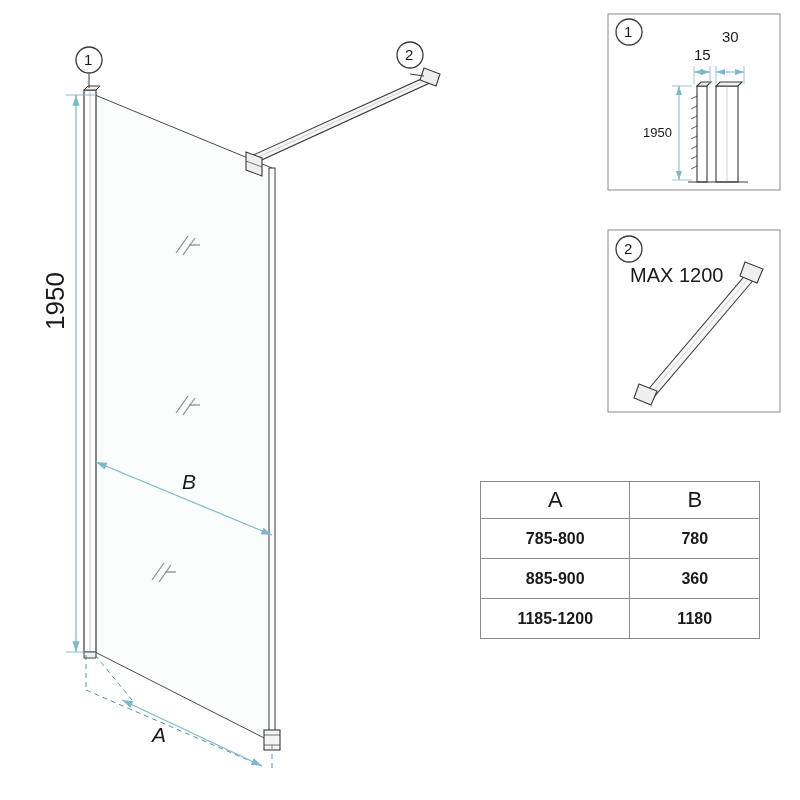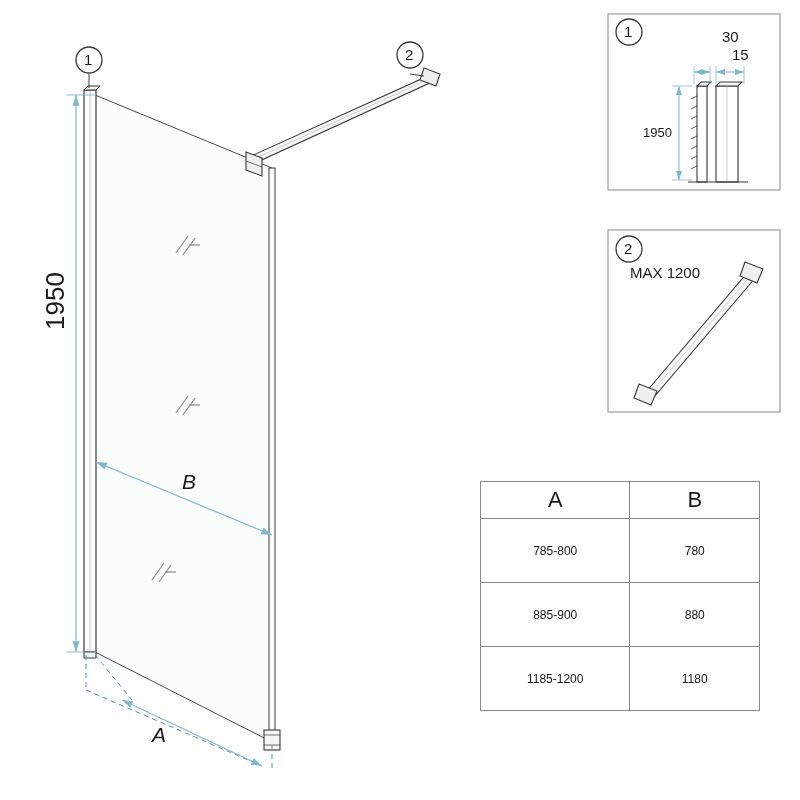--- a/index.html
+++ b/index.html
@@ -51,23 +51,24 @@
     text-align: center;
     font-weight: normal;
     color: #1a1a1a;
   }
   #spec-table th {
     font-size: 22px;
     height: 36px;
     padding: 0;
   }
   #spec-table td {
-    font-size: 12px;
+    font-size: 16px;
     height: 31px;
-    padding: 16px;
+    padding: 4px;
+    font-weight: bold;
   }
   #spec-table col.c1 { width: 150px; }
   #spec-table col.c2 { width: 130px; }
 </style>
 </head>
 <body>
 
 <div id="stage">
 
   <svg class="layer" viewBox="0 0 800 800">
@@ -225,45 +226,45 @@
   <div class="lbl callout-num" style="left:405px; top:46px;">2</div>
 
   <div class="lbl" style="left:40px; top:330px; font-size:26px; transform:rotate(-90deg); transform-origin:left top;">1950</div>
 
   <div class="lbl italic-lbl" style="left:182px; top:470px;">B</div>
   <div class="lbl italic-lbl" style="left:152px; top:723px;">A</div>
 
   <div class="lbl callout-num" style="left:624px; top:23px;">1</div>
   <div class="lbl callout-num" style="left:624px; top:240px;">2</div>
 
-  <div class="lbl dim-txt" style="left:732px; top:46px;">15</div>
+  <div class="lbl dim-txt" style="left:694px; top:46px;">15</div>
   <div class="lbl dim-txt" style="left:722px; top:28px;">30</div>
   <div class="lbl dim-txt" style="left:643px; top:125px; font-size:13px;">1950</div>
 
-  <div class="lbl" style="left:630px; top:264px; font-size:15px;">MAX 1200</div>
+  <div class="lbl" style="left:630px; top:264px; font-size:20px;">MAX 1200</div>
 
   <table id="spec-table">
     <colgroup>
         <col class="c1">
         <col class="c2">
       </colgroup>
     <thead>
       <tr>
         <th>A</th>
         <th>B</th>
       </tr>
     </thead>
     <tbody>
       <tr>
         <td>785-800</td>
         <td>780</td>
       </tr>
       <tr>
         <td>885-900</td>
-        <td>880</td>
+        <td>360</td>
       </tr>
       <tr>
         <td>1185-1200</td>
         <td>1180</td>
       </tr>
     </tbody>
   </table>
 
 </div>
 

